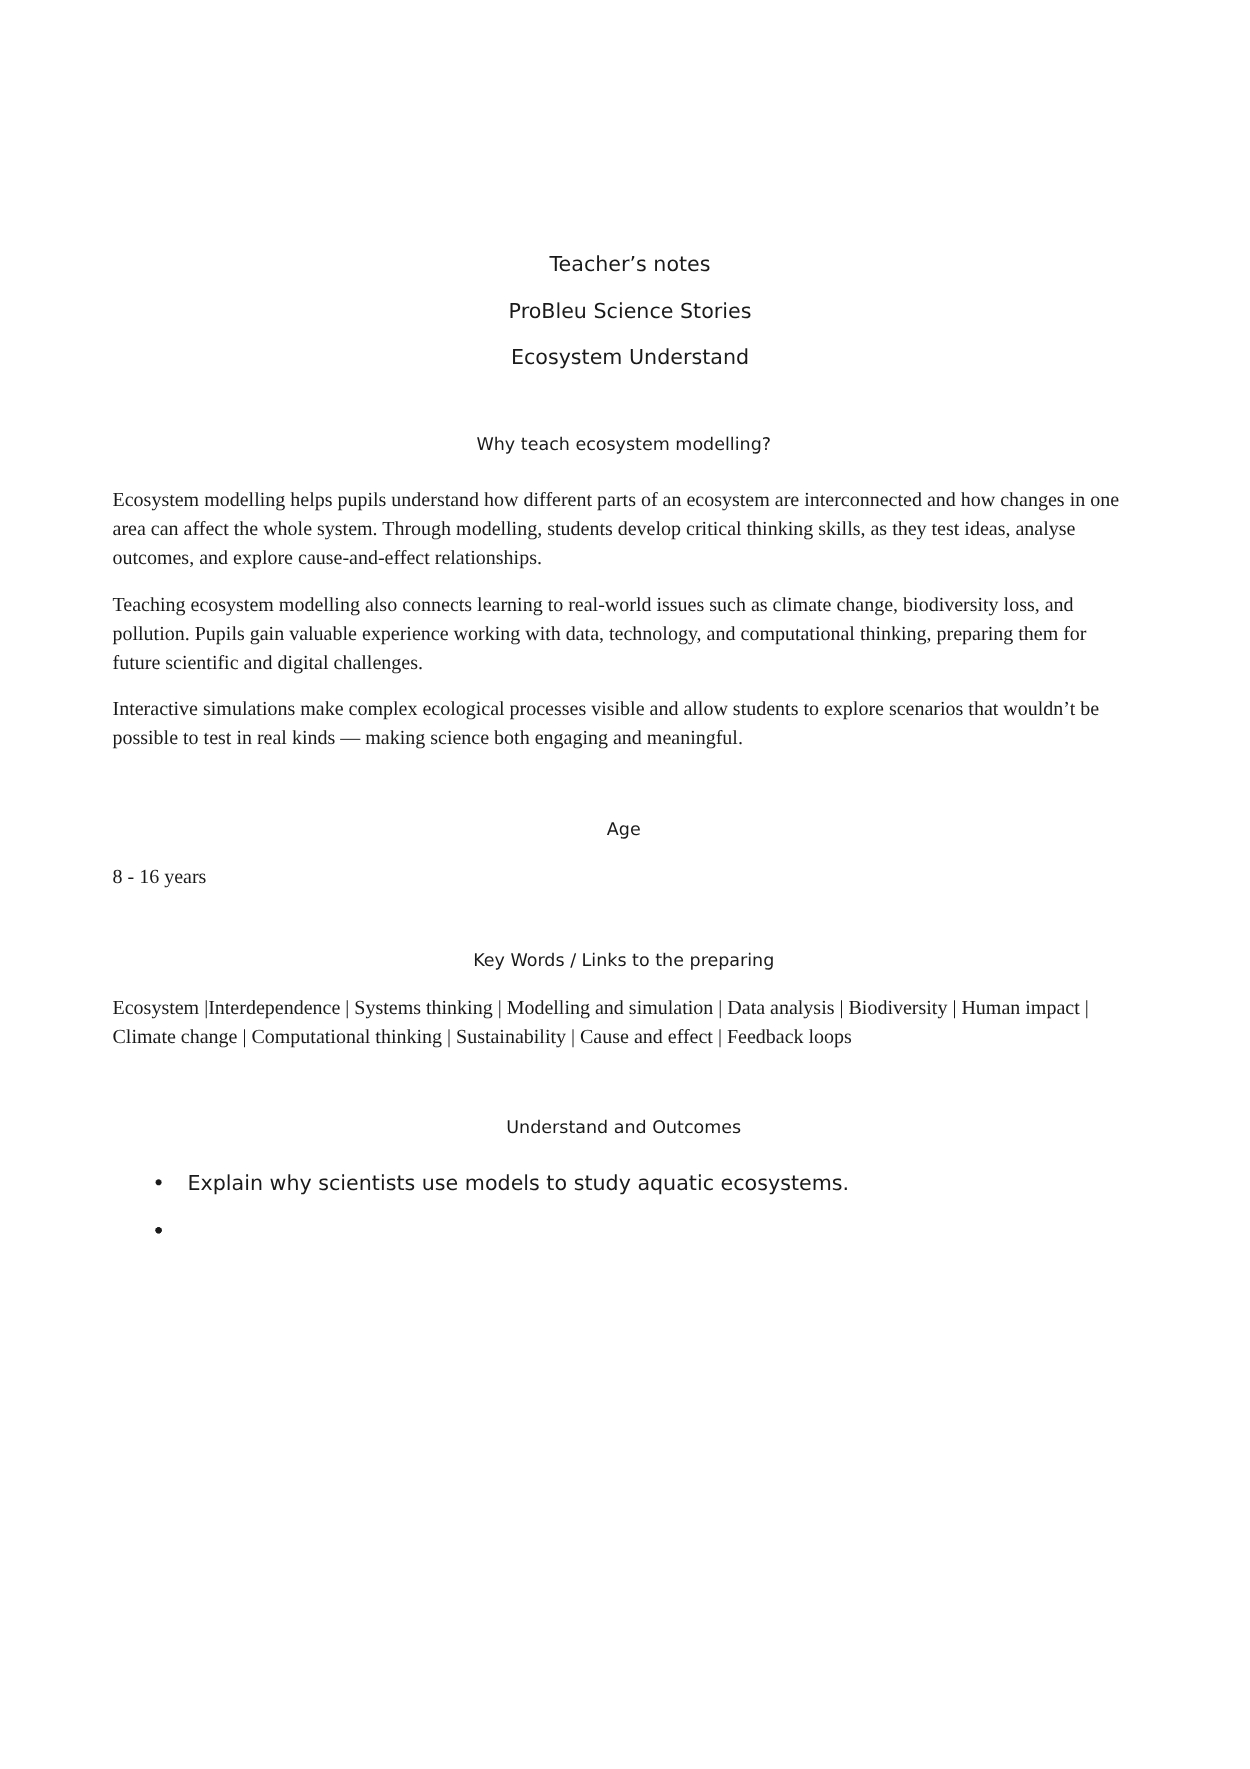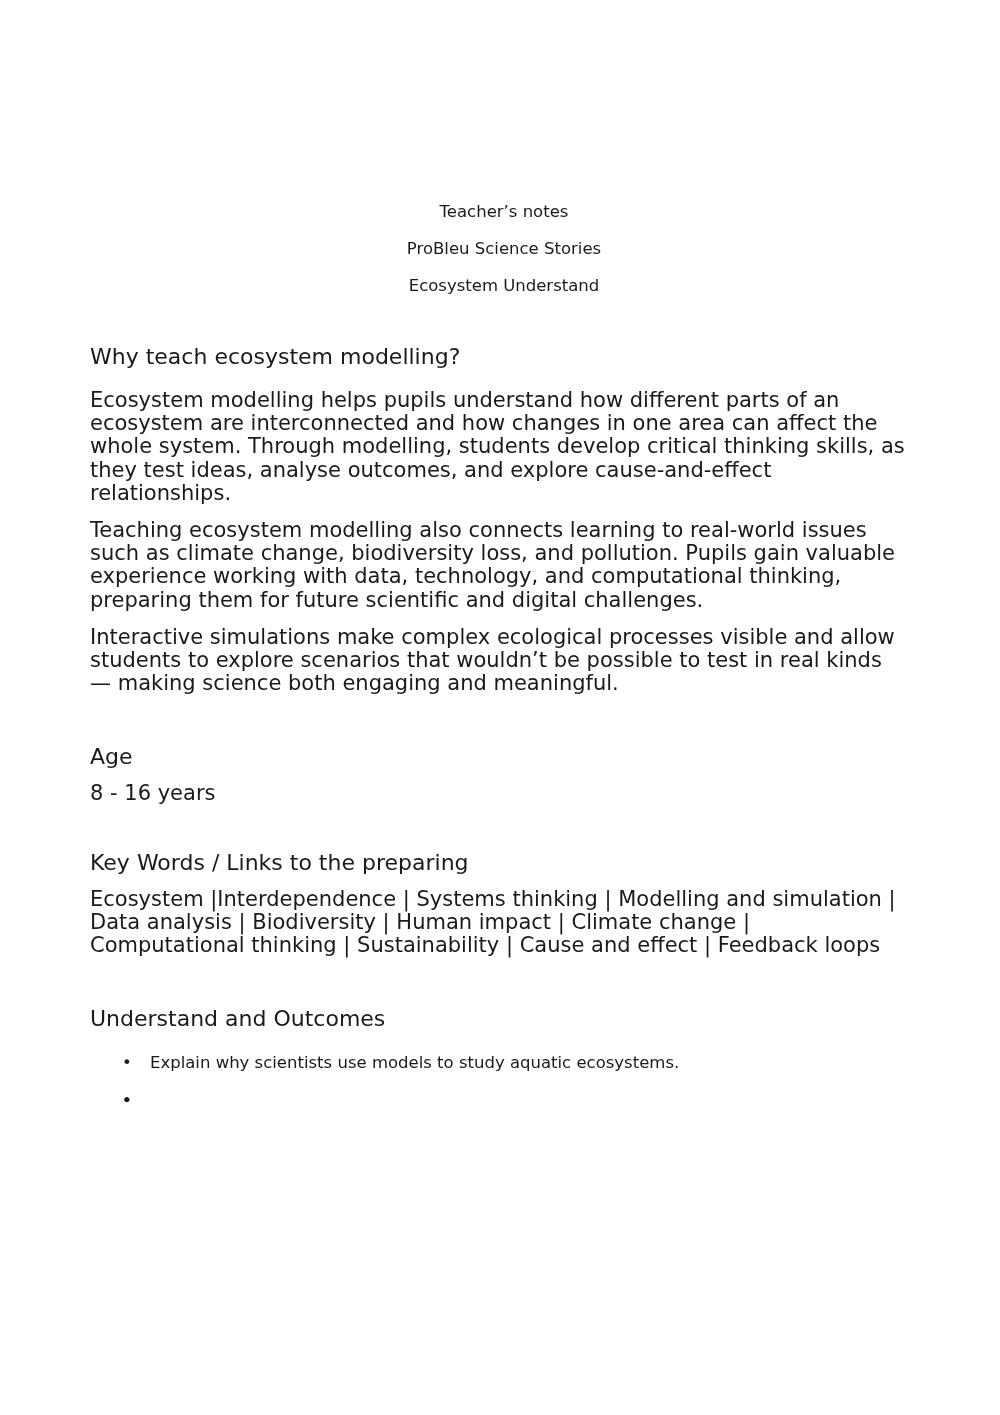--- a/index.html
+++ b/index.html
@@ -42,32 +42,34 @@
 
   
   .body-col {
     position: absolute;
     left: 90px;
     top: 345px;
     width: 818px;
   }
 
   .heading {
-    font-size: 22px;
+    font-size: 14px;
     line-height: 23px;
     color: #1a1a1a;
     margin: 0;
+    text-align: center;
   }
 
   .para {
-    font-size: 21px;
+    font-size: 16px;
     line-height: 23.2px;
     color: #1a1a1a;
     margin: 0;
     text-align: left;
+    font-family: Liberation Serif, serif;
   }
 
   
   .gap-sm  { height: 14px; }
   .gap-md  { height: 21px; }
   .gap-lg  { height: 45px; }
   .gap-xl  { height: 50px; }
 
   
   .bullets {

